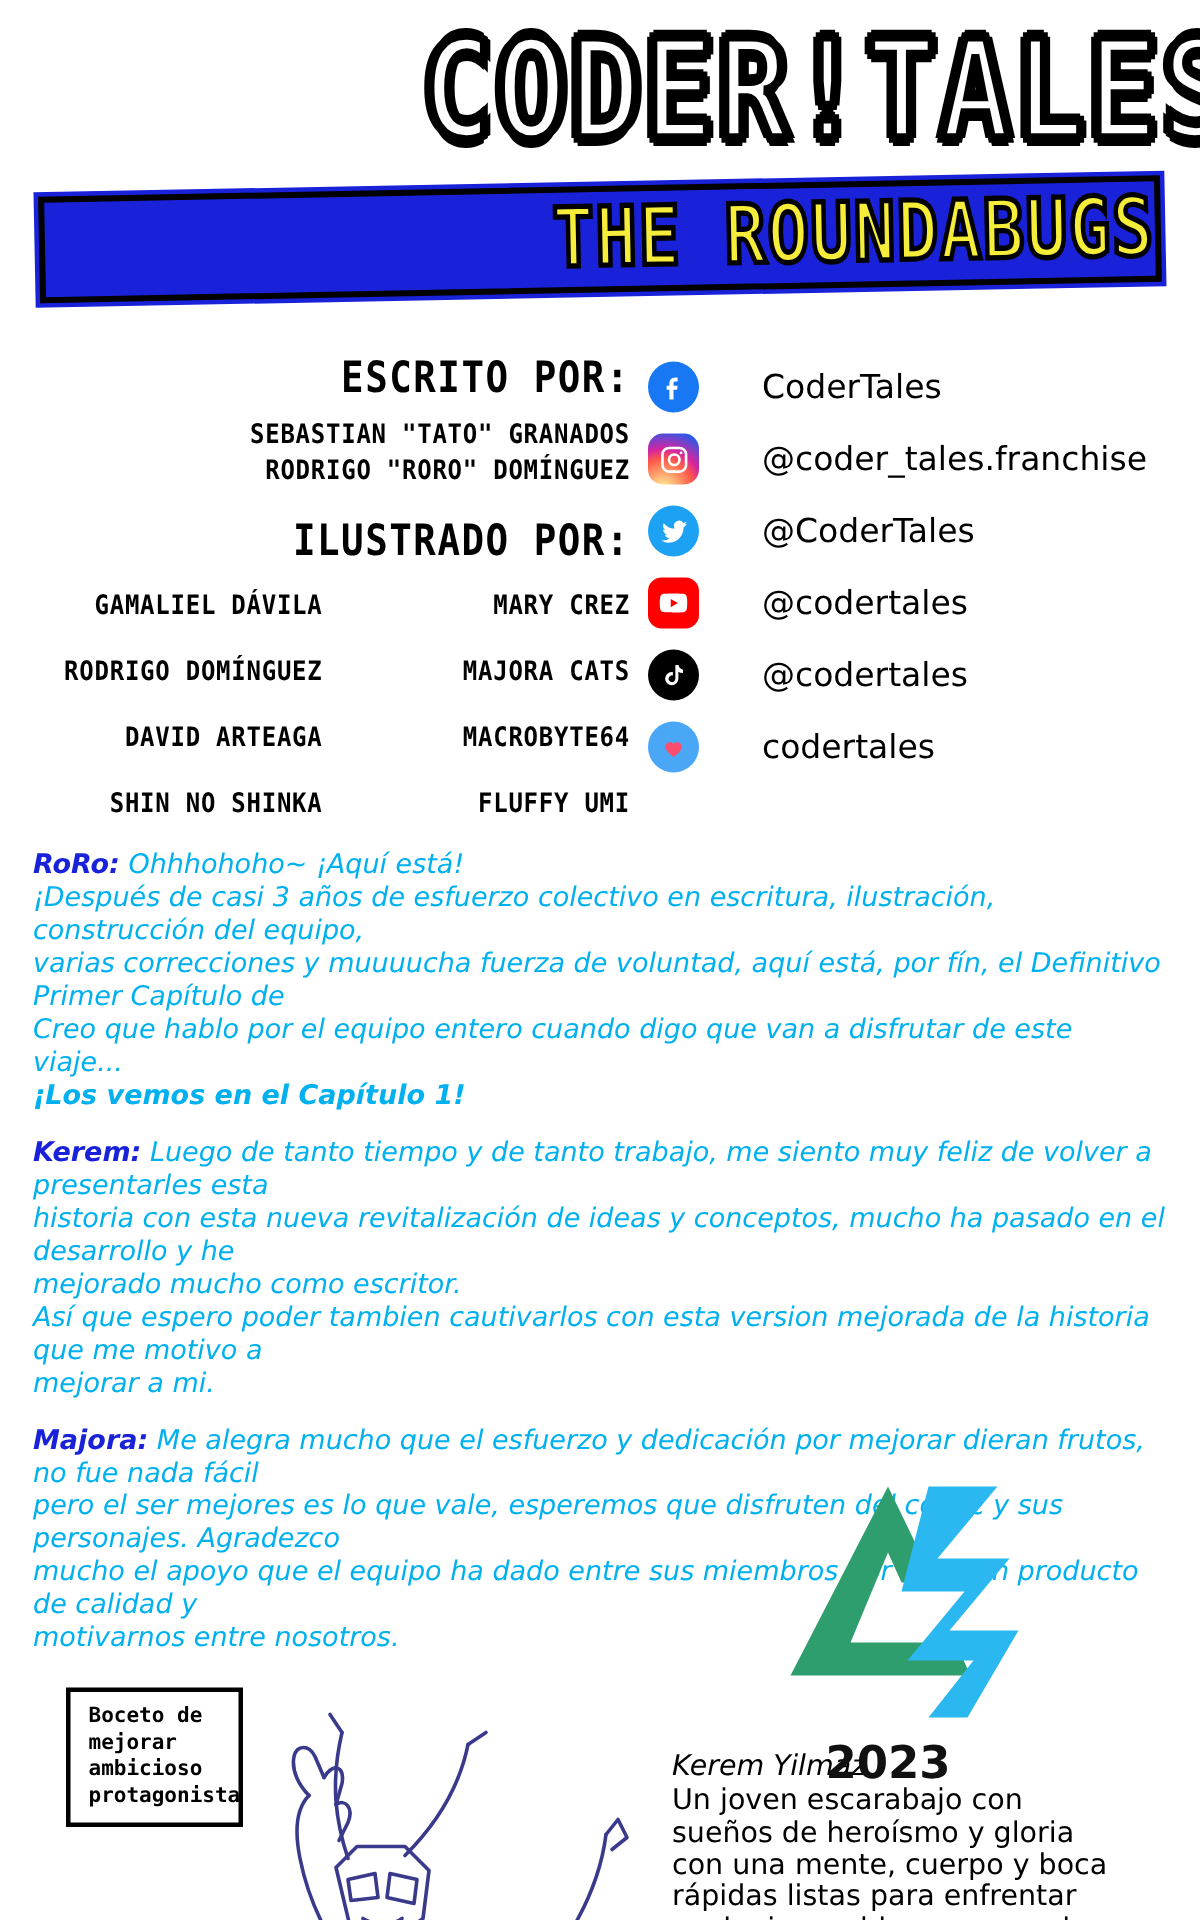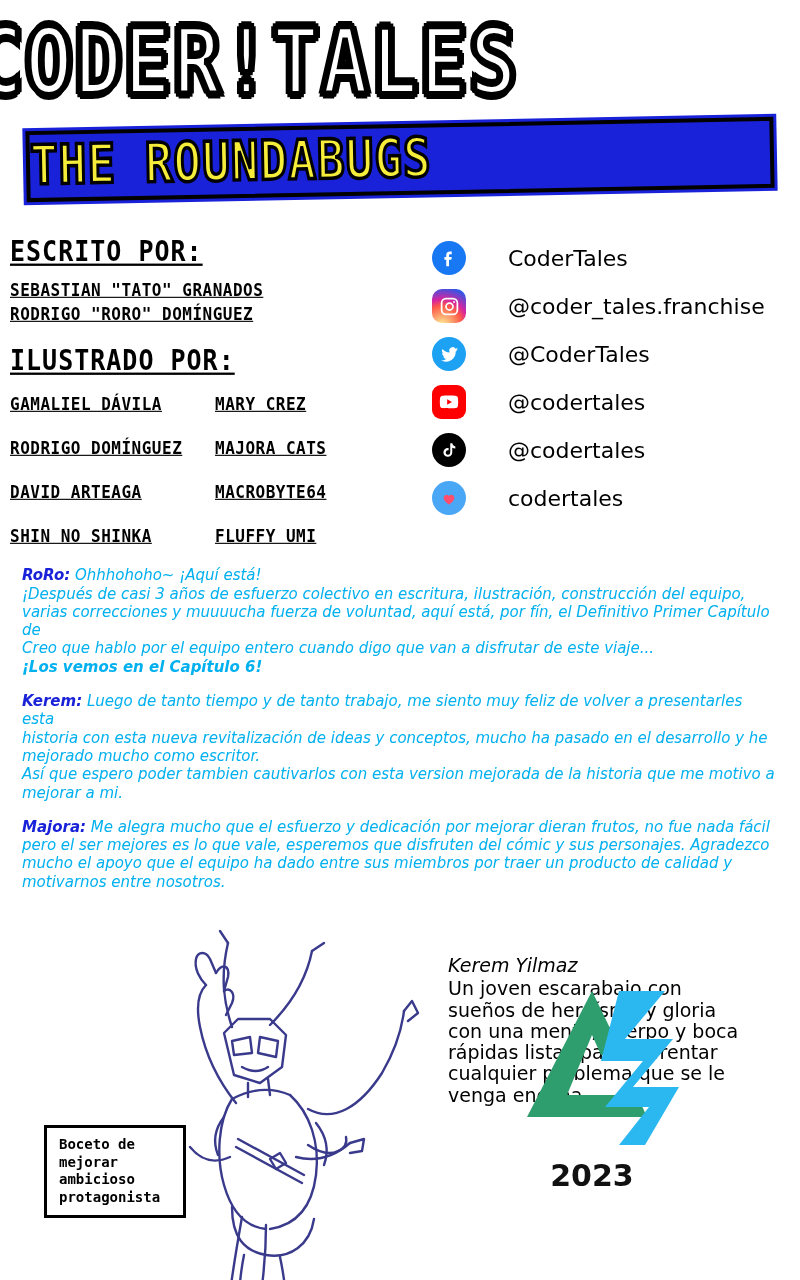--- a/index.html
+++ b/index.html
@@ -6,21 +6,21 @@
   html, body { margin:0; padding:0; }
   body {
     width: 800px; height: 1280px;
     background: #ffffff;
     font-family: "DejaVu Sans", sans-serif;
     position: relative;
     overflow: hidden;
   }
 
   
-  .title-block { padding-top: 18px; text-align:left; }
+  .title-block { padding-top: 18px; text-align:right; }
   .main-title {
     font-family: "DejaVu Sans Mono", monospace;
     font-weight: bold;
     font-size: 74px;
     letter-spacing: 2px;
     color: #ffffff;
     -webkit-text-stroke: 5px #000;
     text-shadow:
        4px 0 0 #000, -4px 0 0 #000, 0 4px 0 #000, 0 -4px 0 #000;
     transform: scaleY(1.25) scaleX(1.06);
@@ -41,21 +41,21 @@
     font-size: 46px;
     color: #f5ed3a;
     -webkit-text-stroke: 3px #000;
     letter-spacing: 1px;
     transform: scaleY(1.18);
     line-height: 1.05;
   }
 
   
   .credits-row { display:flex; margin-top: 42px; }
-  .credits-left { width: 420px; text-align:left; padding-left: 10px; text-decoration: underline; }
+  .credits-left { width: 420px; text-align:right; padding-left: 10px; }
   .credits-right { flex:1; padding-left: 12px; padding-top: 4px; }
 
   .cred-head {
     font-family: "DejaVu Sans Mono", monospace;
     font-weight: bold;
     font-size: 25px;
     letter-spacing: 1px;
     color: #000;
     transform: scaleY(1.15);
     margin: 0 0 14px 0;
@@ -93,21 +93,21 @@
     font-family: "DejaVu Sans", sans-serif;
     font-size: 22px; color:#000;
   }
 
   
   .notes { margin: 16px 22px 0 22px; }
   .note-block { margin-bottom: 16px; }
   .note-line {
     font-family: "DejaVu Sans", sans-serif;
     font-style: italic;
-    font-size: 15px;
+    font-size: 18px;
     line-height: 1.22;
     color: #00b0ef;
   }
   .note-author {
     font-weight: bold; font-style: italic;
     color: #1922d8;
   }
   .note-strong { font-weight:bold; font-style:italic; color:#00b0ef; }
 
   
@@ -117,21 +117,21 @@
     position:absolute; left: 448px; top: 48px; width: 330px;
     font-family: "DejaVu Sans", sans-serif;
     font-size: 19px; line-height:1.12; color:#000;
   }
   .char-name { font-style: italic; margin-bottom: 2px; }
 
   
   .boceto {
     position:absolute; left: 44px; top: 1125px;
     border: 3px solid #000; padding: 8px 10px 9px 12px;
-    width: 142px;
+    width: 118px;
   }
   .boceto div {
     font-family: "DejaVu Sans Mono", monospace;
     font-weight: bold; font-size: 14px; color:#000;
     line-height: 1.25;
   }
 
   
   .aether { position:absolute; right: 78px; top: 985px; text-align:center; width: 260px;}
   .aether-name {
@@ -240,21 +240,21 @@
 <div class="notes">
 
   <div class="note-block">
     <div class="note-line">
       <span class="note-author">RoRo:</span>
       <span>Ohhhohoho~ ¡Aquí está!</span>
     </div>
     <div class="note-line">¡Después de casi 3 años de esfuerzo colectivo en escritura, ilustración, construcción del equipo,</div>
     <div class="note-line">varias correcciones y muuuucha fuerza de voluntad, aquí está, por fín, el Definitivo Primer Capítulo de</div>
     <div class="note-line">Creo que hablo por el equipo entero cuando digo que van a disfrutar de este viaje...</div>
-    <div class="note-line note-strong">¡Los vemos en el Capítulo 6!</div>
+    <div class="note-line note-strong">¡Los vemos en el Capítulo 1!</div>
   </div>
 
   <div class="note-block">
     <div class="note-line">
       <span class="note-author">Kerem:</span>
       <span>Luego de tanto tiempo y de tanto trabajo, me siento muy feliz de volver a presentarles esta</span>
     </div>
     <div class="note-line">historia con esta nueva revitalización de ideas y conceptos, mucho ha pasado en el desarrollo y he</div>
     <div class="note-line">mejorado mucho como escritor.</div>
     <div class="note-line">Así que espero poder tambien cautivarlos con esta version mejorada de la historia que me motivo a</div>

